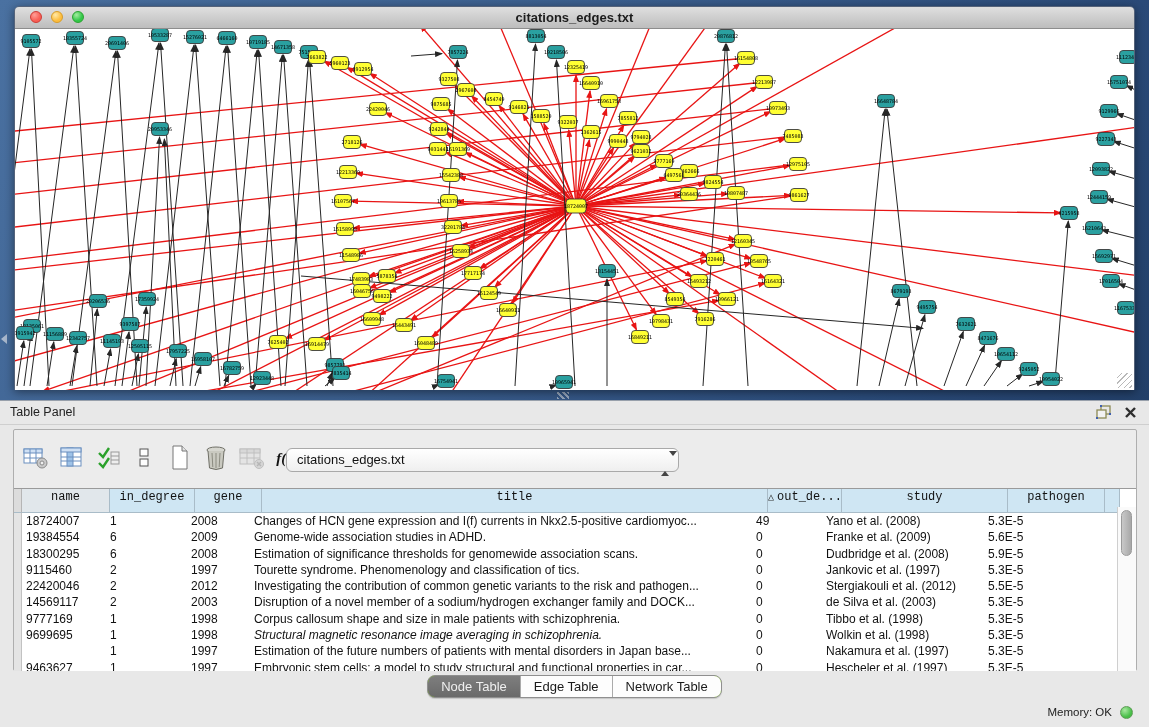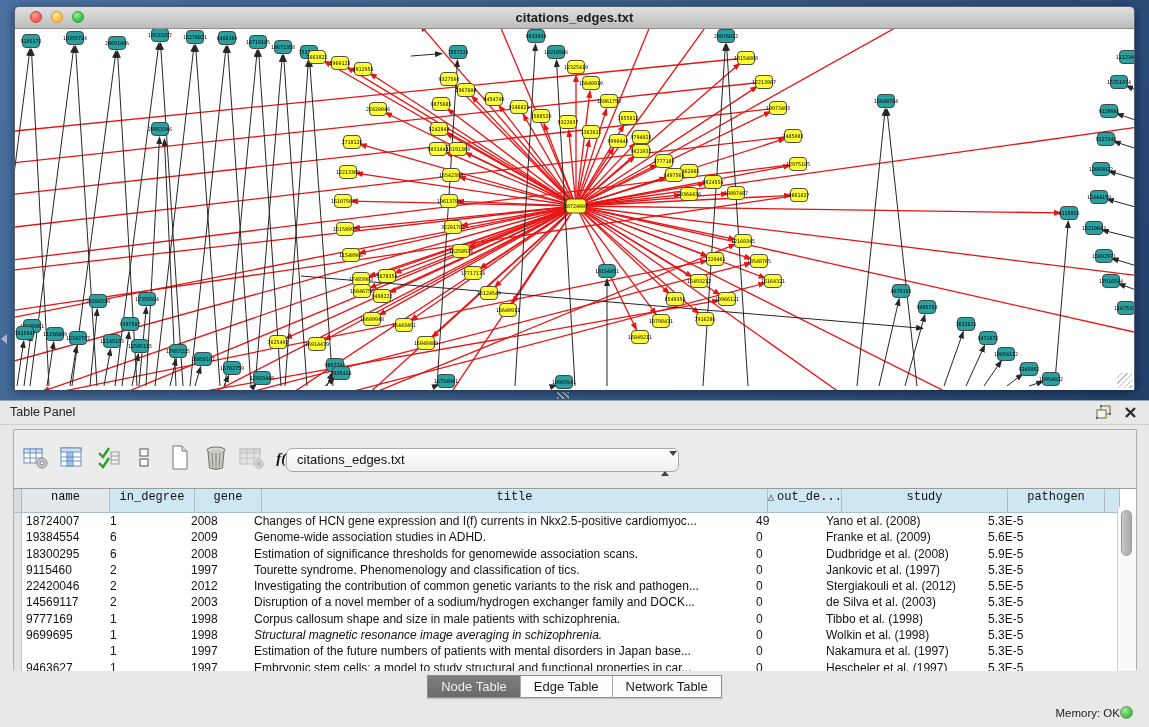--- a/index.html
+++ b/index.html
@@ -57,29 +57,29 @@
   .brow{display:flex;height:16.3px;background:#fff;}
   .bcell{box-sizing:border-box;font-size:12px;color:#111;line-height:16.3px;padding-left:4px;
     white-space:nowrap;overflow:hidden;}
   .bcell.gutter{background:#e4e4e4;border-right:1px solid #c2c2c2;padding:0;}
   .vscroll{position:absolute;right:0;top:18px;bottom:0;width:18px;background:#fafafa;border-left:1px solid #cfcfcf;}
   .vthumb{position:absolute;left:3px;top:3px;width:11px;height:46px;border-radius:6px;
     background:linear-gradient(90deg,#c9c9c9,#a8a8a8);border:1px solid #9b9b9b;box-sizing:border-box;}
 
   
   .tabbar{position:absolute;left:0;right:0;top:274px;text-align:center;}
-  .seg{display:inline-flex;border:1px solid #8f8f8f;border-radius:0;overflow:hidden;
+  .seg{display:inline-flex;border:1px solid #8f8f8f;border-radius:8px;overflow:hidden;
     background:#84cc16;box-shadow:0 1px 1px rgba(0,0,0,.15);}
   .seg button{appearance:none;border:none;background:#fdfdfd;margin:0;padding:3px 13px;
     font-size:13px;color:#1a1a1a;border-right:1px solid #aaa;font-family:"Liberation Sans",sans-serif;}
   .seg button:last-child{border-right:none;}
   .seg button.selected{background:linear-gradient(#7e7e7e,#6a6a6a);color:#efefef;}
 
   
-  .statusbar{position:absolute;right:16px;top:305px;display:flex;align-items:center;gap:0;margin-left:31px;}
+  .statusbar{position:absolute;right:16px;top:305px;display:flex;align-items:flex-start;gap:8px;margin-left:31px;}
   .statusbar .mem{font-size:11.5px;color:#222;}
   .mem-dot{width:13px;height:13px;border-radius:50%;box-sizing:border-box;
     background:radial-gradient(circle at 35% 30%,#a8e8a0,#46bd46 65%);border:1px solid #5d9b55;}
 </style>
 </head>
 <body>
 
 <div class="screen">
 
   <div class="desktop">

